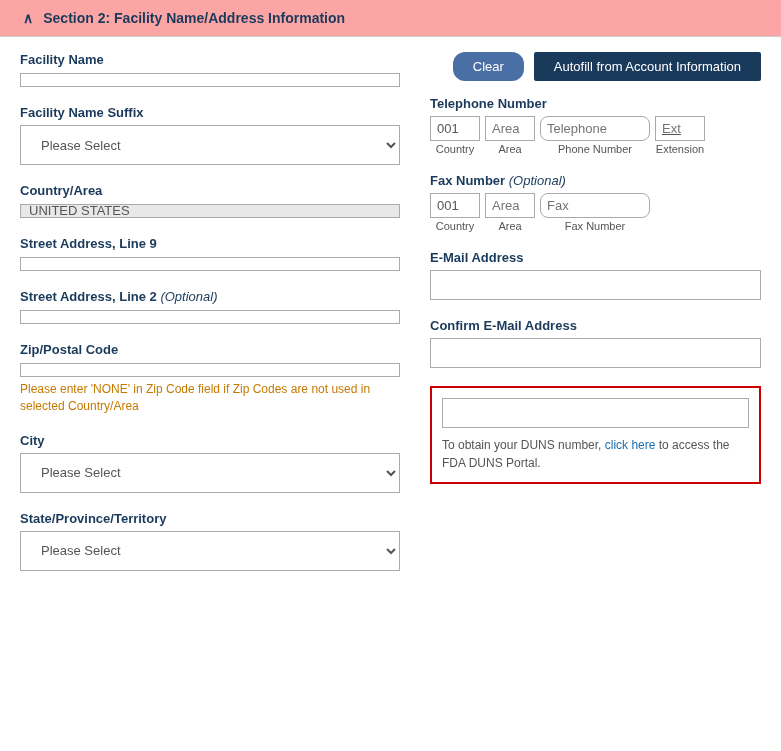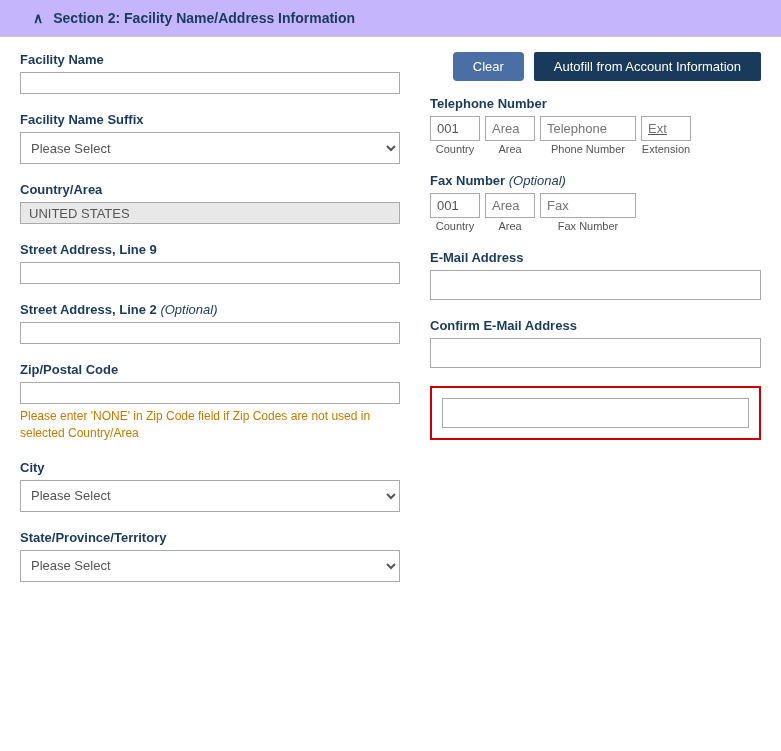--- a/index.html
+++ b/index.html
@@ -1,20 +1,20 @@
 <!DOCTYPE html>
 <html><head>
   <meta charset="utf-8">
   <style>
     * { box-sizing: border-box; margin: 0; padding: 0; }
     body { font-family: Arial, sans-serif; font-size: 13px; background: #fff; color: #333; }
 
     .section-header {
-      background: #c4b5fd;
-      padding: 10px 33px;
+      background: #fca5a5;
+      padding: 10px 23px;
       font-weight: bold;
       font-size: 14px;
       color: #1a3a5c;
       border-bottom: 1px solid #ccc;
       display: flex;
       align-items: center;
       gap: 6px;
     }
 
     .main-content {
@@ -44,32 +44,32 @@
       font-size: 13px;
     }
 
     .form-label .optional {
       font-style: italic;
       font-weight: normal;
     }
 
     .form-input {
       width: 100%;
-      height: 22px;
+      height: 14px;
       border: 1px solid #aaa;
       padding: 4px 8px;
       font-size: 13px;
       color: #333;
     }
 
     .form-select {
       width: 100%;
-      height: 32px;
-      border: 1px solid #aaa;
-      padding: 4px 6px;
+      height: 40px;
+      border: 1px solid #aaa;
+      padding: 4px 16px;
       font-size: 13px;
       color: #555;
       background: #fff;
       appearance: auto;
     }
 
     .readonly-input {
       background: #e8e8e8;
       color: #555;
       border: 1px solid #aaa;
@@ -90,21 +90,21 @@
       margin-bottom: 15px;
     }
 
     .btn-clear {
       background: #4a6fa5;
       color: #fff;
       border: none;
       padding: 7px 20px;
       font-size: 13px;
       cursor: pointer;
-      border-radius: 4px;
+      border-radius: 12px;
     }
 
     .btn-autofill {
       background: #1a3a5c;
       color: #fff;
       border: none;
       padding: 7px 20px;
       font-size: 13px;
       cursor: pointer;
       border-radius: 2px;
@@ -138,21 +138,22 @@
 
     .phone-country {
       width: 50px;
     }
 
     .phone-area {
       width: 50px;
     }
 
     .phone-number {
-      width: 96px;
+      width: 110px;
+      border-radius: 8px;
     }
 
     .phone-ext {
       width: 50px;
       text-decoration: underline;
     }
 
     
     .ufi-box {
       border: 2px solid #cc0000;
@@ -314,16 +315,19 @@
       <input type="email" class="email-input" value="" style="">
     </div>
 
     <div class="form-group">
       <label class="form-label">Confirm E-Mail Address</label>
       <input type="email" class="email-input" value="" style="">
     </div>
 
     <div class="ufi-box">
       <input type="text" value="" style="width: 100%; height: 30px; border: 1px solid rgb(170, 170, 170); padding: 4px 8px; font-size: 13px;">
+      <div class="ufi-hint">
+        <span>To obtain your DUNS number, </span><a href="#">click here</a><span> to access the FDA DUNS Portal.</span>
+      </div>
     </div>
 
   </div>
 </div>
 
 </body></html>

